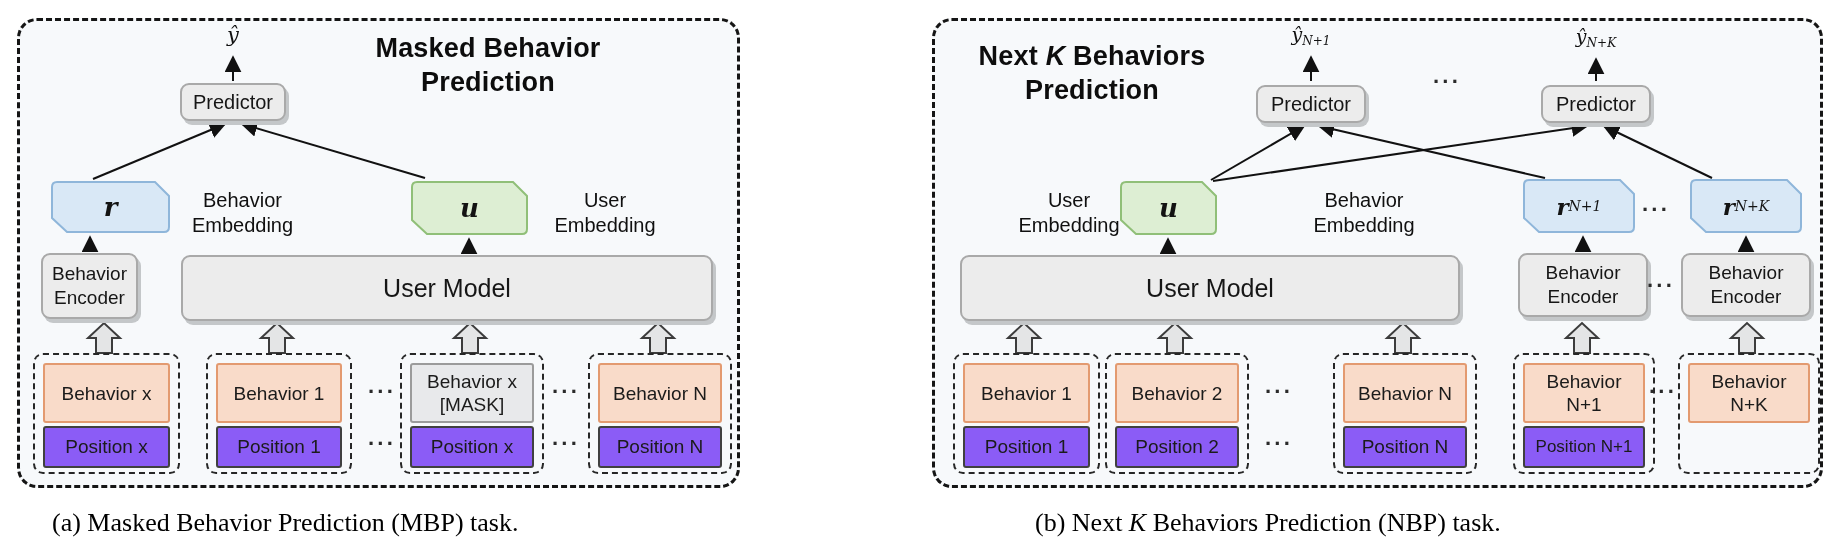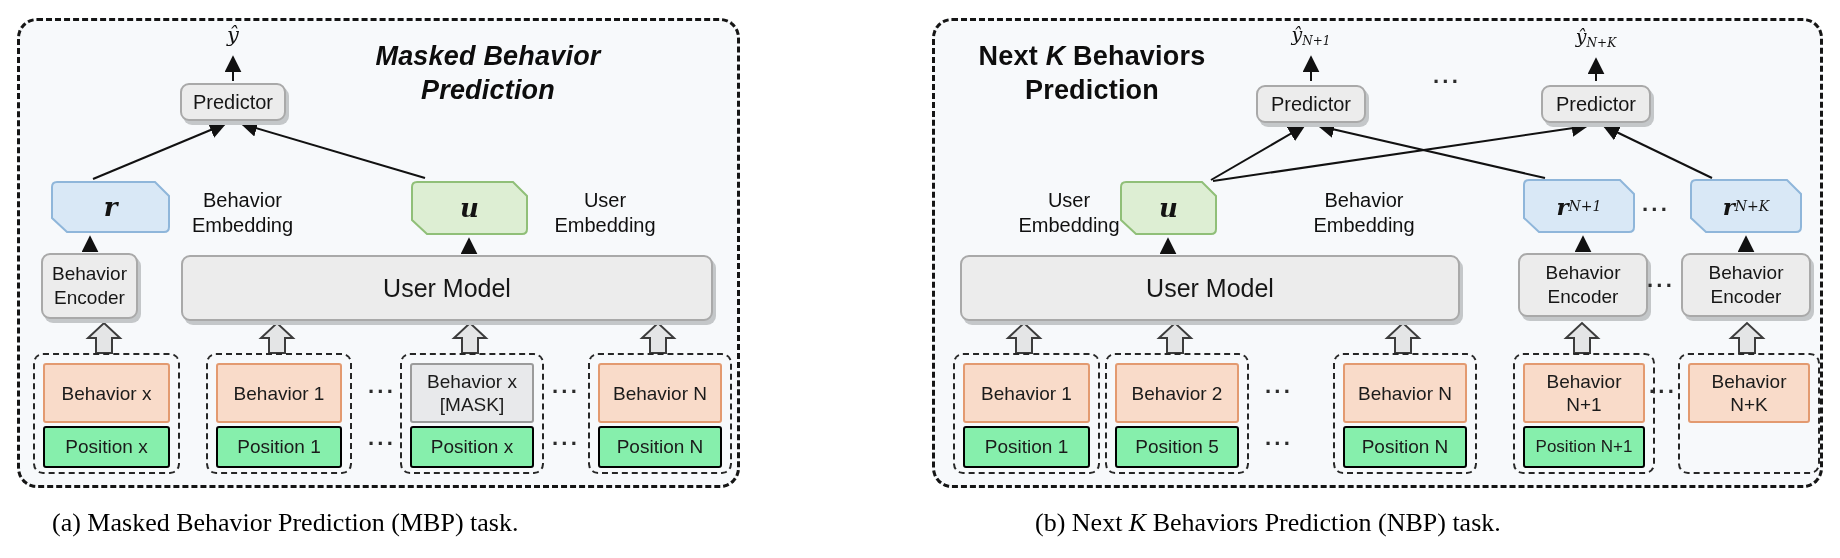--- a/index.html
+++ b/index.html
@@ -19,21 +19,21 @@
   .tagwrap svg{position:absolute;left:0;top:0;}
   .tagtext{position:absolute;left:0;top:0;right:0;bottom:0;display:flex;align-items:center;justify-content:center;font-family:"DejaVu Serif",serif;font-style:italic;font-weight:700;color:#131313;}
   .sym-big{font-size:26px;}
   .sym-med{font-size:23px;}
   .msub{font-size:14px;font-weight:400;font-style:italic;vertical-align:-5px;letter-spacing:0;}
   .yhat{font-family:"DejaVu Serif",serif;font-style:italic;font-size:21px;text-align:center;color:#111;}
   .yhat .msub{font-size:12px;vertical-align:-4px;}
   .g-group{position:absolute;border:2px dashed #262626;border-radius:10px;background:transparent;}
   .b-box,.p-box{position:absolute;left:8px;right:8px;display:flex;flex-direction:column;align-items:center;justify-content:center;text-align:center;border-radius:3px;color:#1b1b1b;}
   .b-box{top:8px;height:56px;font-size:19px;line-height:23px;background:#f9dbc9;border:2px solid #e39a70;}
-  .p-box{top:71px;height:38px;font-size:19px;background:#86efac;border:2px solid #000000;text-align:center;}
+  .p-box{top:71px;height:38px;font-size:19px;background:#8b5cf6;border:2px solid #404040;text-align:center;}
   .p-box.small{font-size:17px;}
   .b-box.mask{background:#e8e9eb;border:2px solid #9b9b9b;}
   .dots{font-size:22px;font-weight:700;letter-spacing:2px;color:#2a2a2a;text-align:center;}
   .caption{position:absolute;top:508px;font-family:"Liberation Serif",serif;font-size:26px;color:#000;white-space:nowrap;}
   .cap-k,.ital{font-style:italic;}
 </style>
 </head>
 <body>
 
 <div class="stage">
@@ -56,21 +56,21 @@
       <line x1="70" y1="230" x2="70" y2="216" stroke="#111" stroke-width="2" marker-end="url(#ahA)"></line>
 
       <line x1="449" y1="232" x2="449" y2="218" stroke="#111" stroke-width="2" marker-end="url(#ahA)"></line>
 
       <polygon points="76,332 76,317 68,317 84,302 100,317 92,317 92,332" fill="#e4e5e6" stroke="#3c3c3c" stroke-width="2"></polygon>
       <polygon points="249,332 249,317 241,317 257,302 273,317 265,317 265,332" fill="#e4e5e6" stroke="#3c3c3c" stroke-width="2"></polygon>
       <polygon points="442,332 442,317 434,317 450,302 466,317 458,317 458,332" fill="#e4e5e6" stroke="#3c3c3c" stroke-width="2"></polygon>
       <polygon points="630,332 630,317 622,317 638,302 654,317 646,317 646,332" fill="#e4e5e6" stroke="#3c3c3c" stroke-width="2"></polygon>
     </svg>
 
-    <div class="abs ttl" style="left:338px;top:18px;width:260px;font-style:italic;">
+    <div class="abs ttl" style="left:338px;top:10px;width:260px;">
       <div>Masked Behavior</div>
       <div>Prediction</div>
     </div>
 
     <div class="abs yhat" style="left:193px;top:2px;width:40px;">ŷ</div>
 
     <div class="abs module predictor" style="left:160px;top:62px;width:106px;height:38px;">
       <span>Predictor</span>
     </div>
 
@@ -266,21 +266,21 @@
       <div class="p-box">
           <span>Position 1</span>
         </div>
     </div>
 
     <div class="g-group" style="left:170px;top:332px;width:140px;height:117px;">
       <div class="b-box">
           <span>Behavior 2</span>
         </div>
       <div class="p-box">
-          <span>Position 5</span>
+          <span>Position 2</span>
         </div>
     </div>
 
     <div class="abs dots" style="left:325px;top:358px;width:38px;">···</div>
     <div class="abs dots" style="left:325px;top:410px;width:38px;">···</div>
 
     <div class="g-group" style="left:398px;top:332px;width:140px;height:117px;">
       <div class="b-box">
           <span>Behavior N</span>
         </div>

